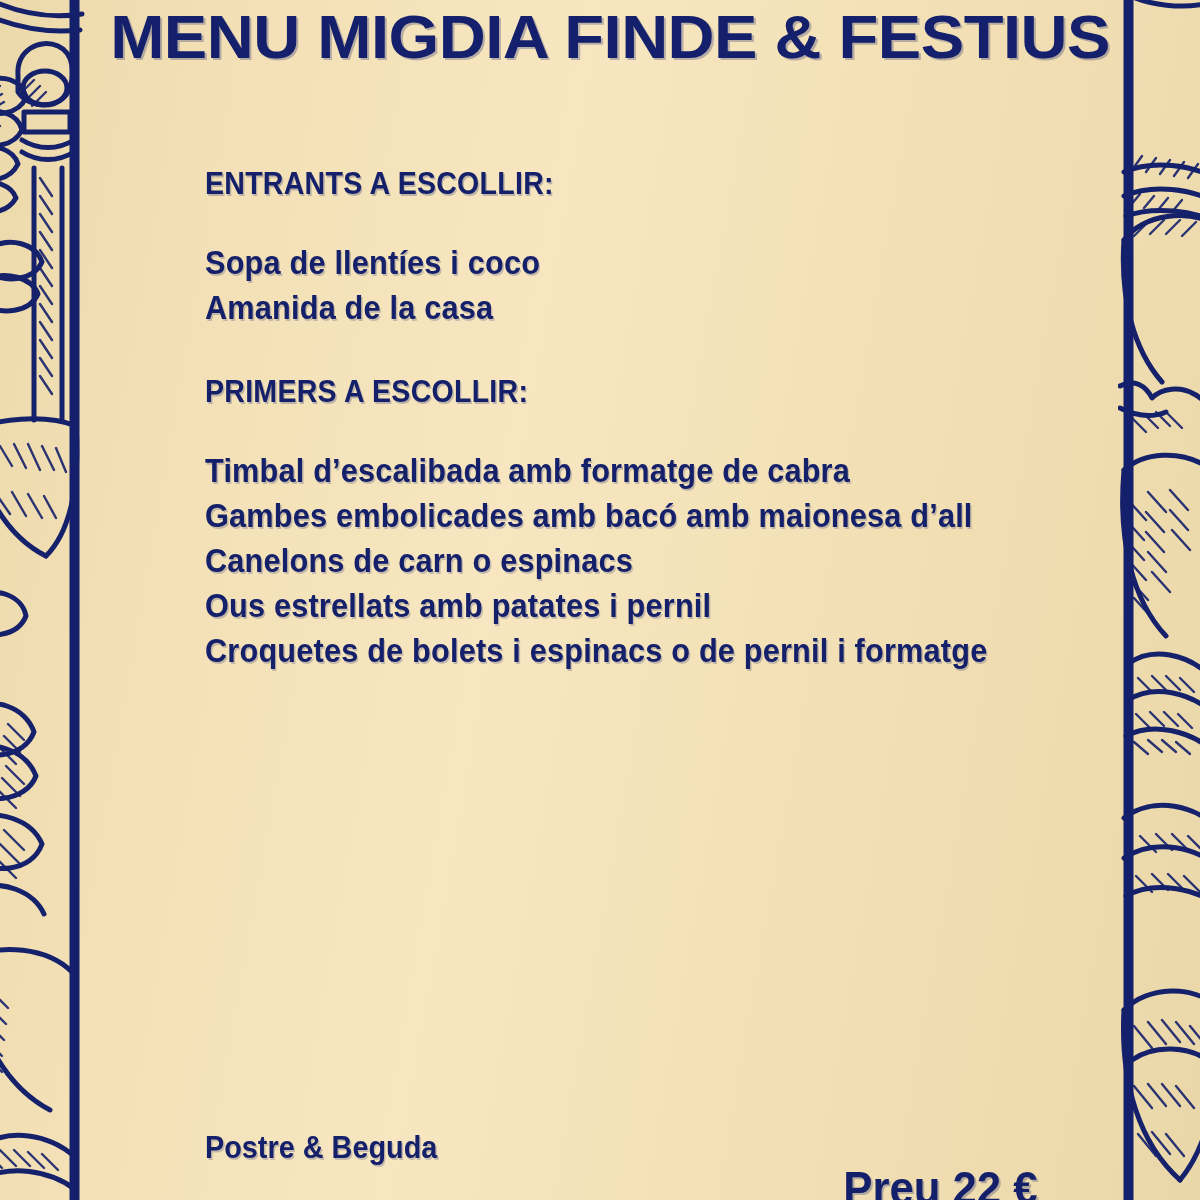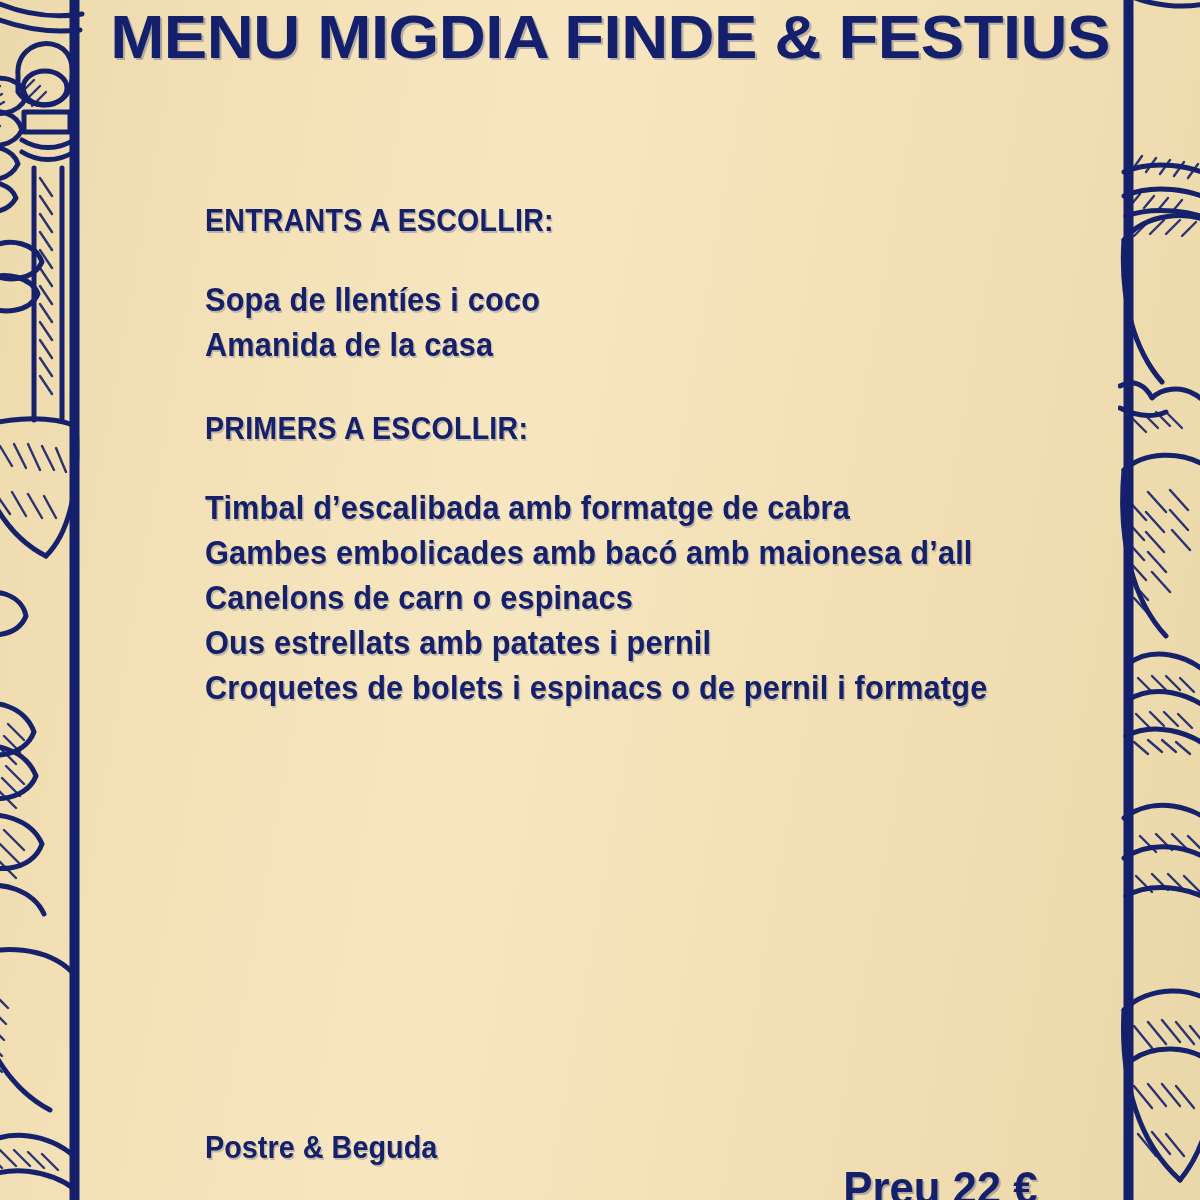--- a/index.html
+++ b/index.html
@@ -112,21 +112,21 @@
     line-height: 45px;
     letter-spacing: 0.2px;
     color: #15206a;
     transform: scaleX(0.93);
     transform-origin: left center;
     text-shadow: 1.5px 1.5px 0 rgba(20,32,107,0.22);
     white-space: nowrap;
   }
 
   .section.primers  { margin-bottom: 36px; }
-  .section.entrants { margin-bottom: 44px; margin-top: 37px; }
+  .section.entrants { margin-bottom: 44px; }
   .section.segons   { margin-bottom: 0; }
 
   .footer-note {
     position: absolute;
     left: 109px;
     top: 1113px;
     font-family: "Liberation Sans", sans-serif;
     font-weight: bold;
     font-size: 31px;
     line-height: 38px;

